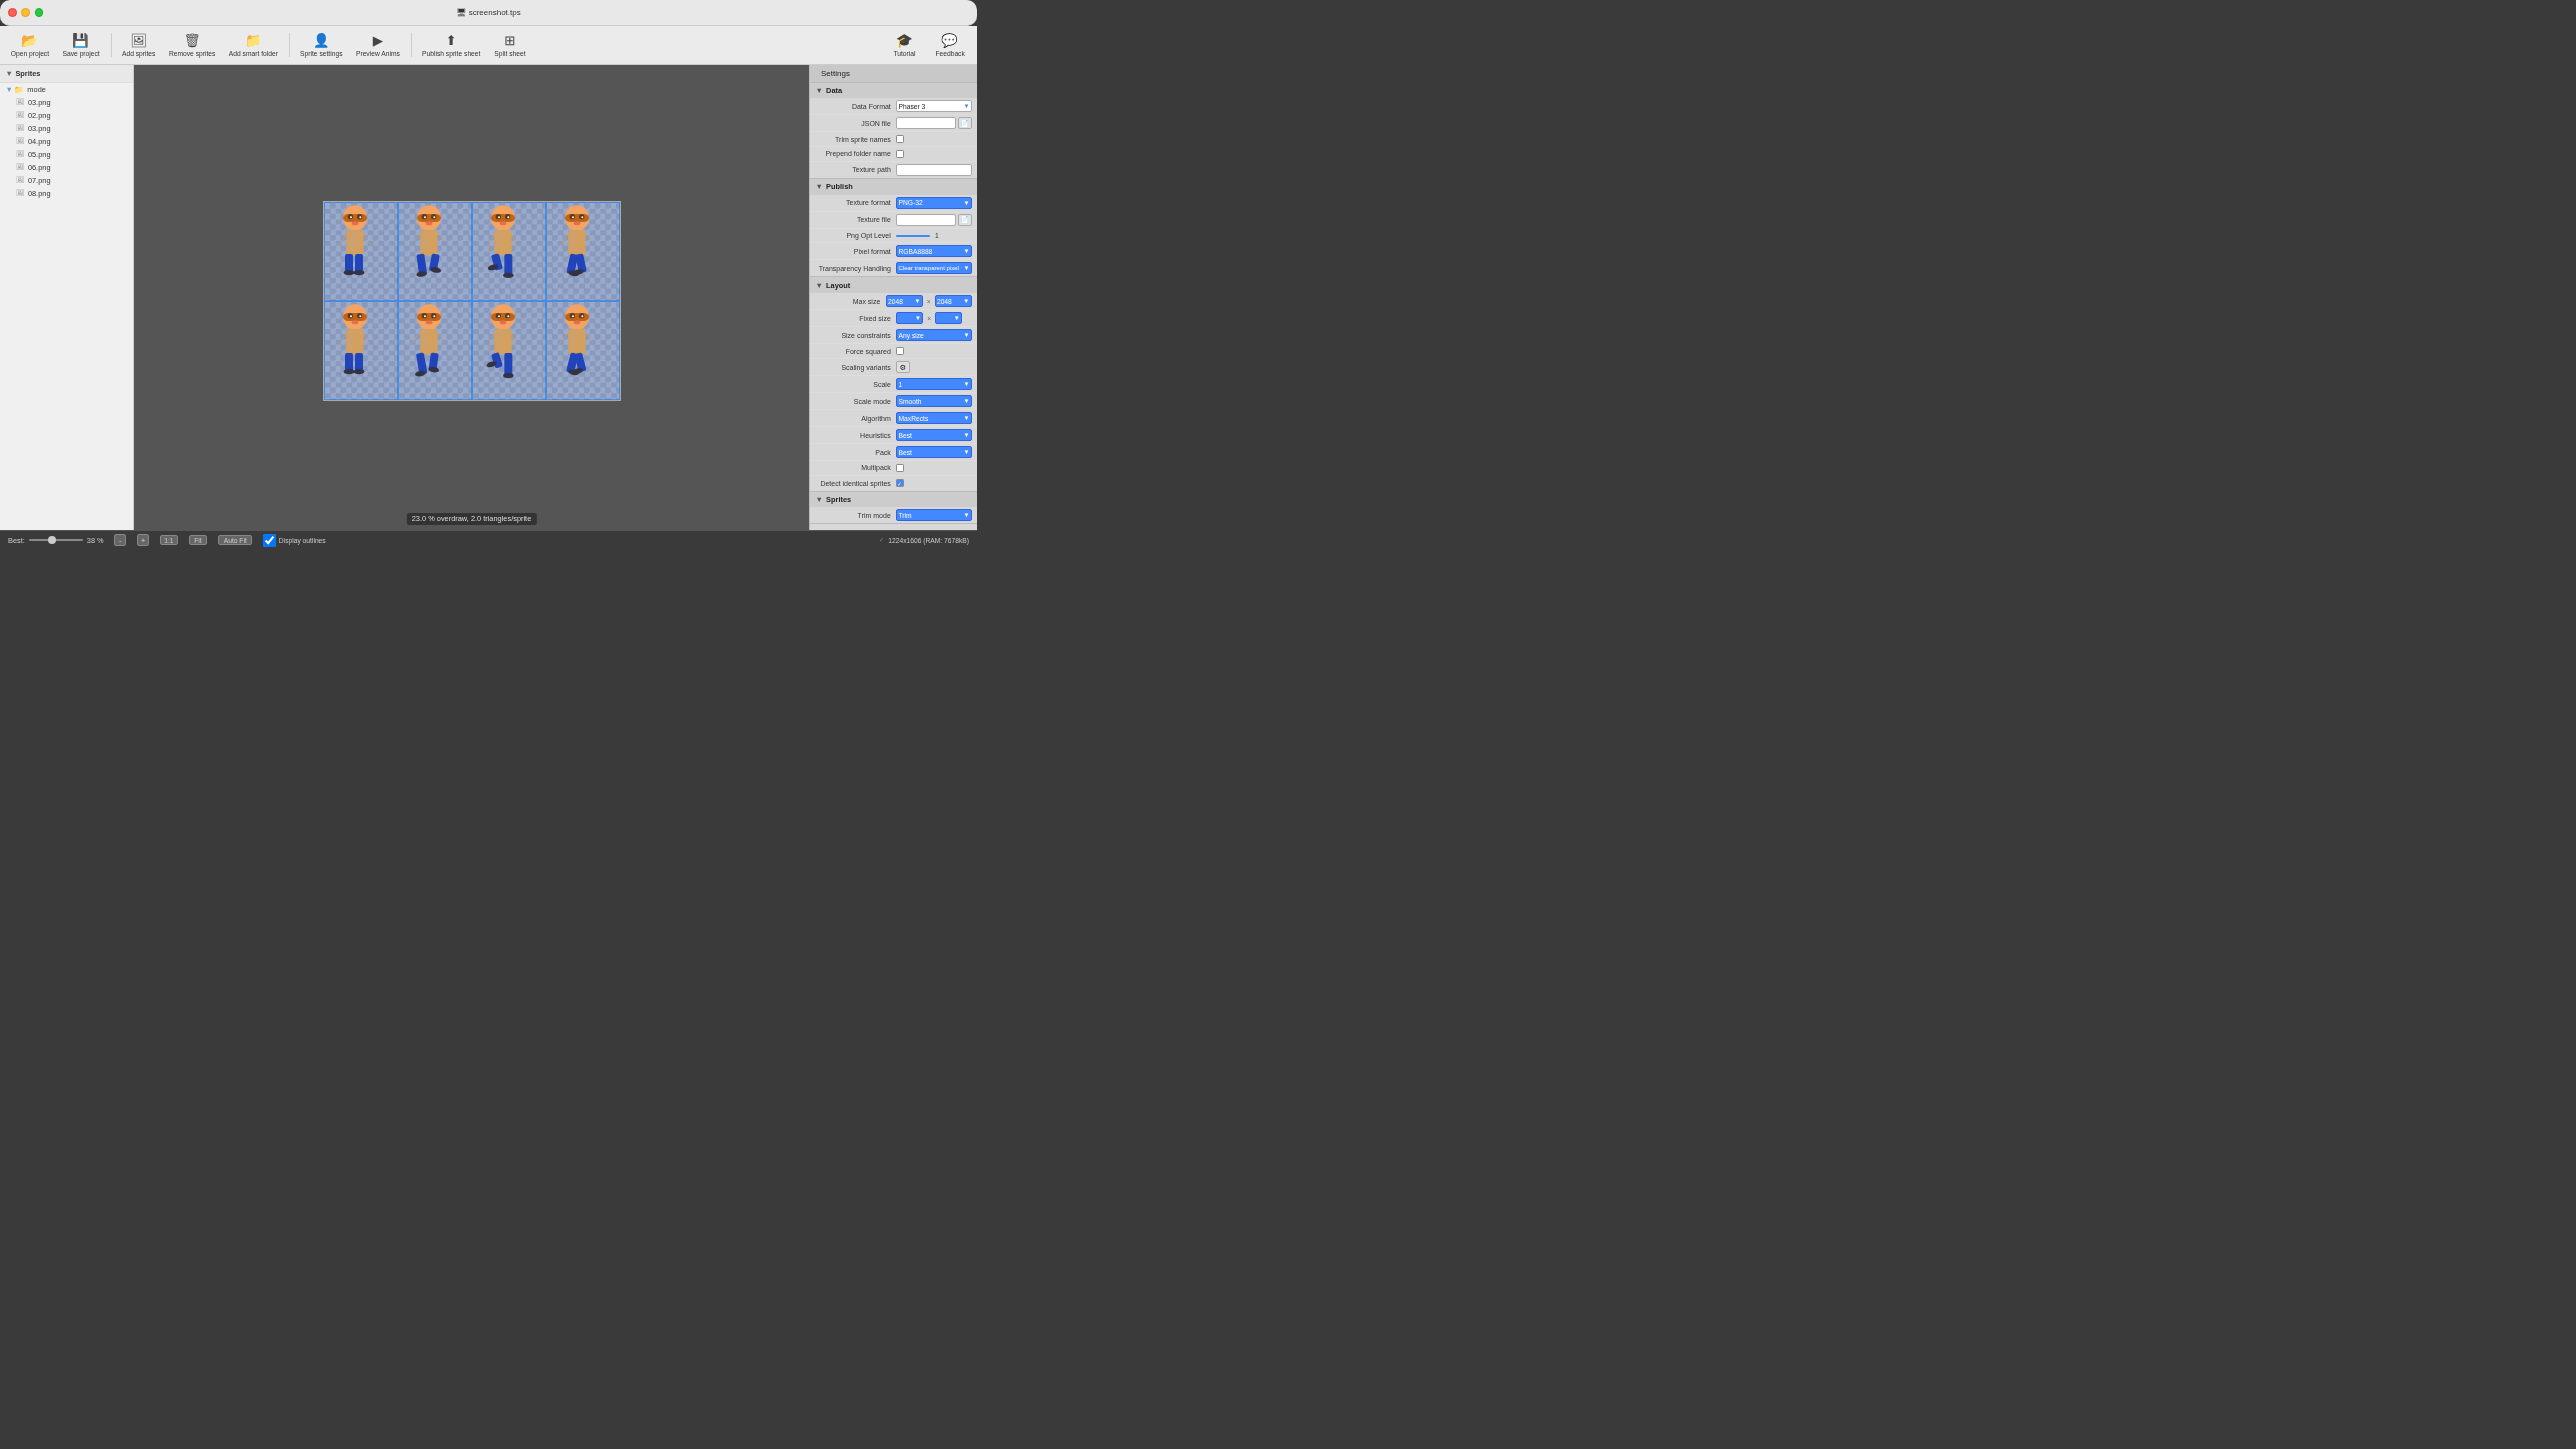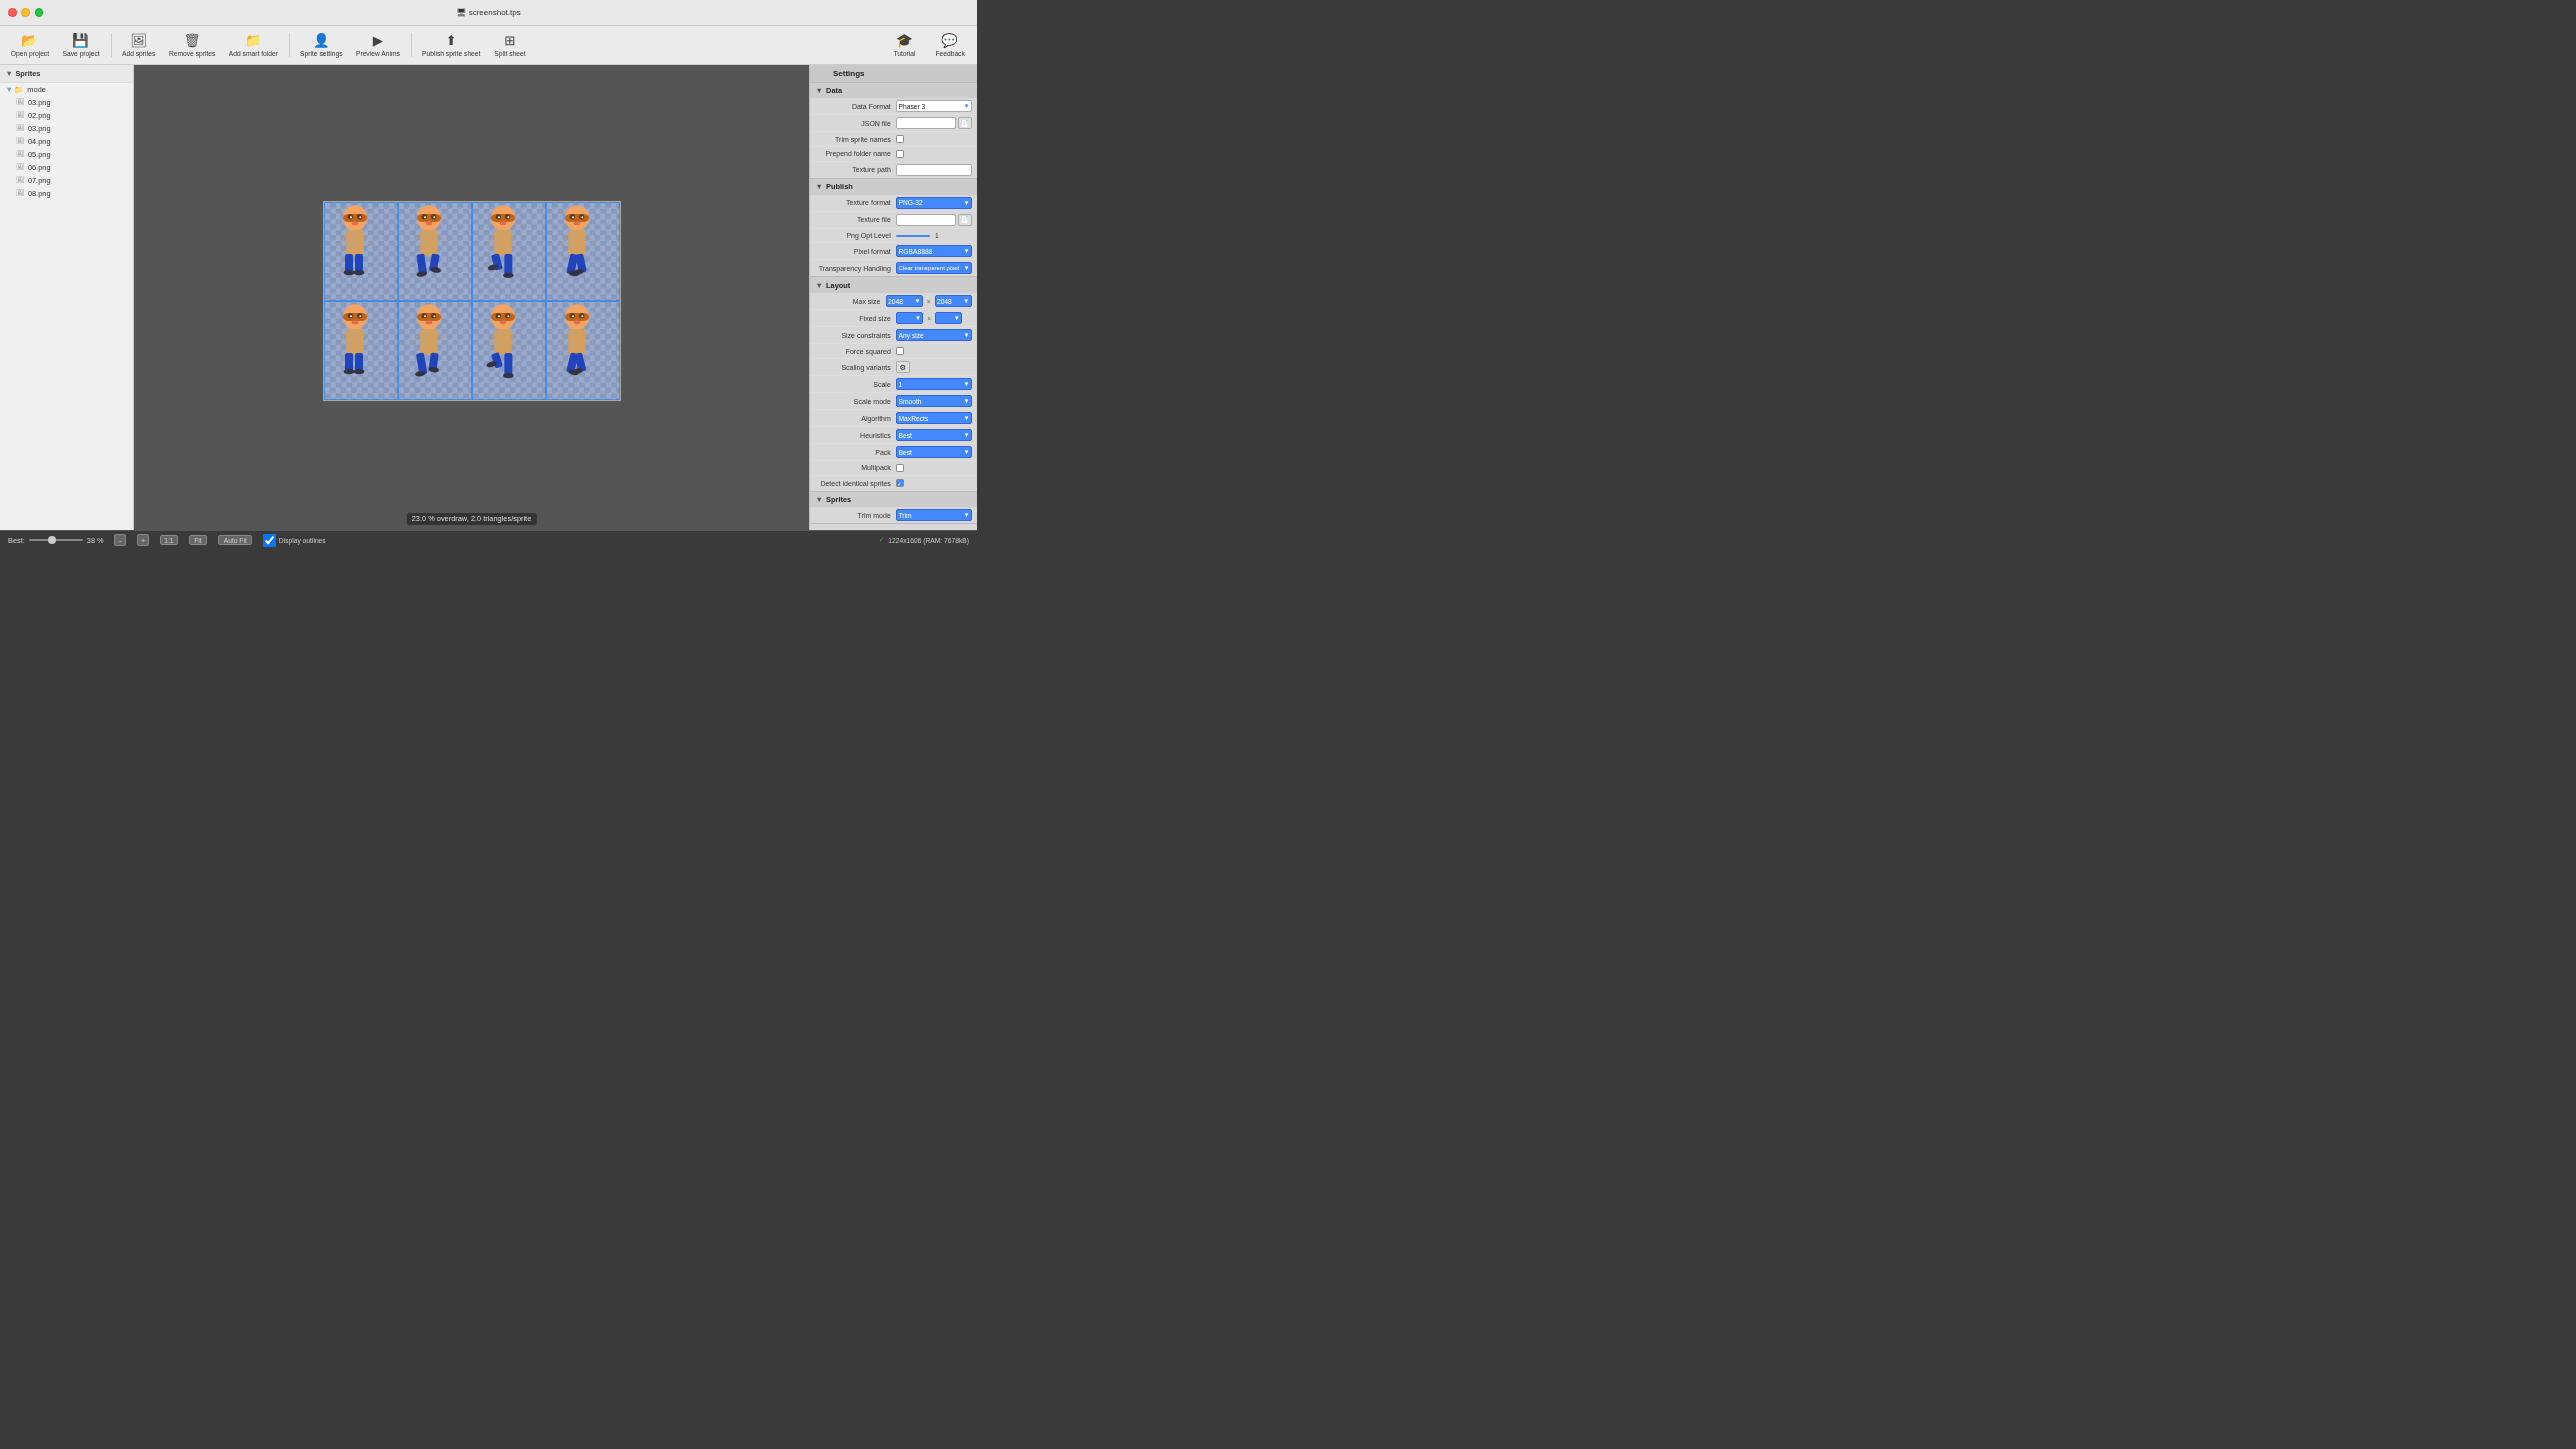--- a/index.html
+++ b/index.html
@@ -14,20 +14,21 @@
     }
     
     #titlebar {
       background: #e8e8e8;
       height: 25.5px;
       display: flex;
       align-items: center;
       justify-content: center;
       position: relative;
       border-bottom: 0.7px solid #ccc;
+      border-radius: 10px;
     }
     #titlebar .traffic-lights {
       position: absolute;
       left: 8px;
       display: flex;
       gap: 4.7px;
       align-items: center;
     }
     .traffic-light {
       width: 8.7px;
@@ -258,22 +259,22 @@
     #settings-panel {
       width: 168px;
       background: #d8d8d8;
       border-left: 0.7px solid #bbb;
       overflow-y: auto;
       font-size: 7px;
       color: #222;
     }
     .settings-title {
       background: #c8c8c8;
-      padding: 4px 23px;
-      font-weight: 700;
+      padding: 4px 11px;
+      font-weight: 400;
       font-size: 8px;
       color: #222;
       border-bottom: 0.7px solid #bbb;
     }
     .settings-section {
       border-bottom: 0.7px solid #bbb;
     }
     .settings-section-header {
       display: flex;
       align-items: center;

